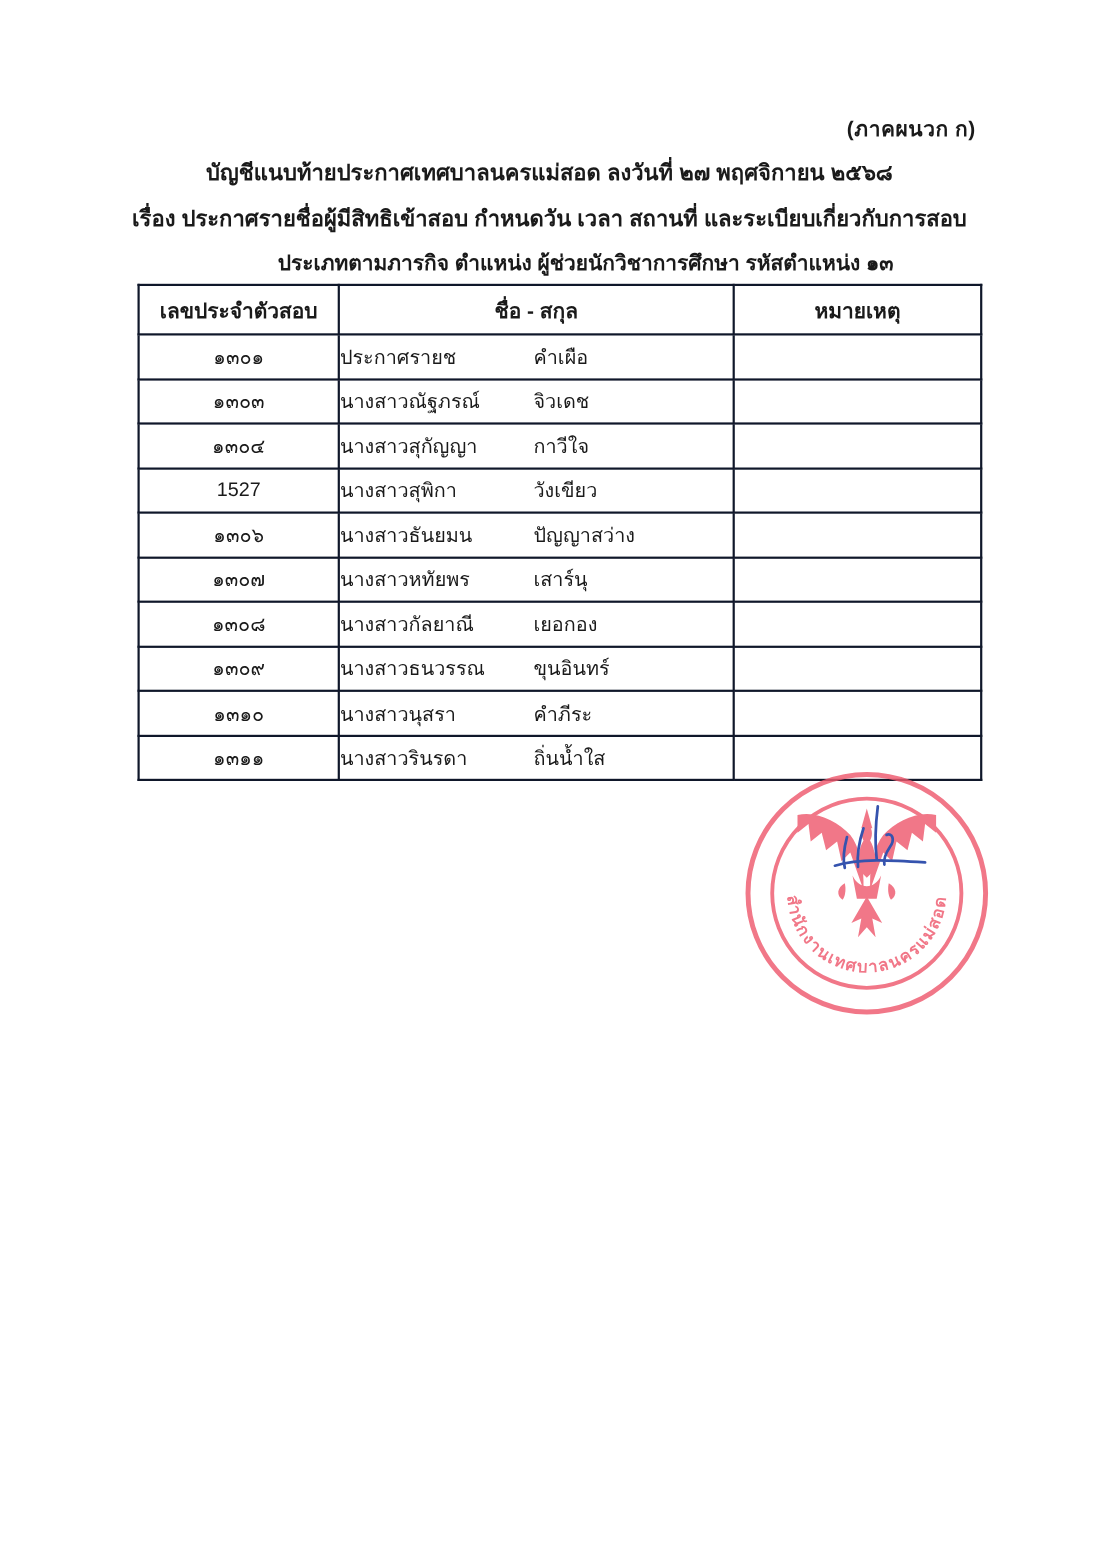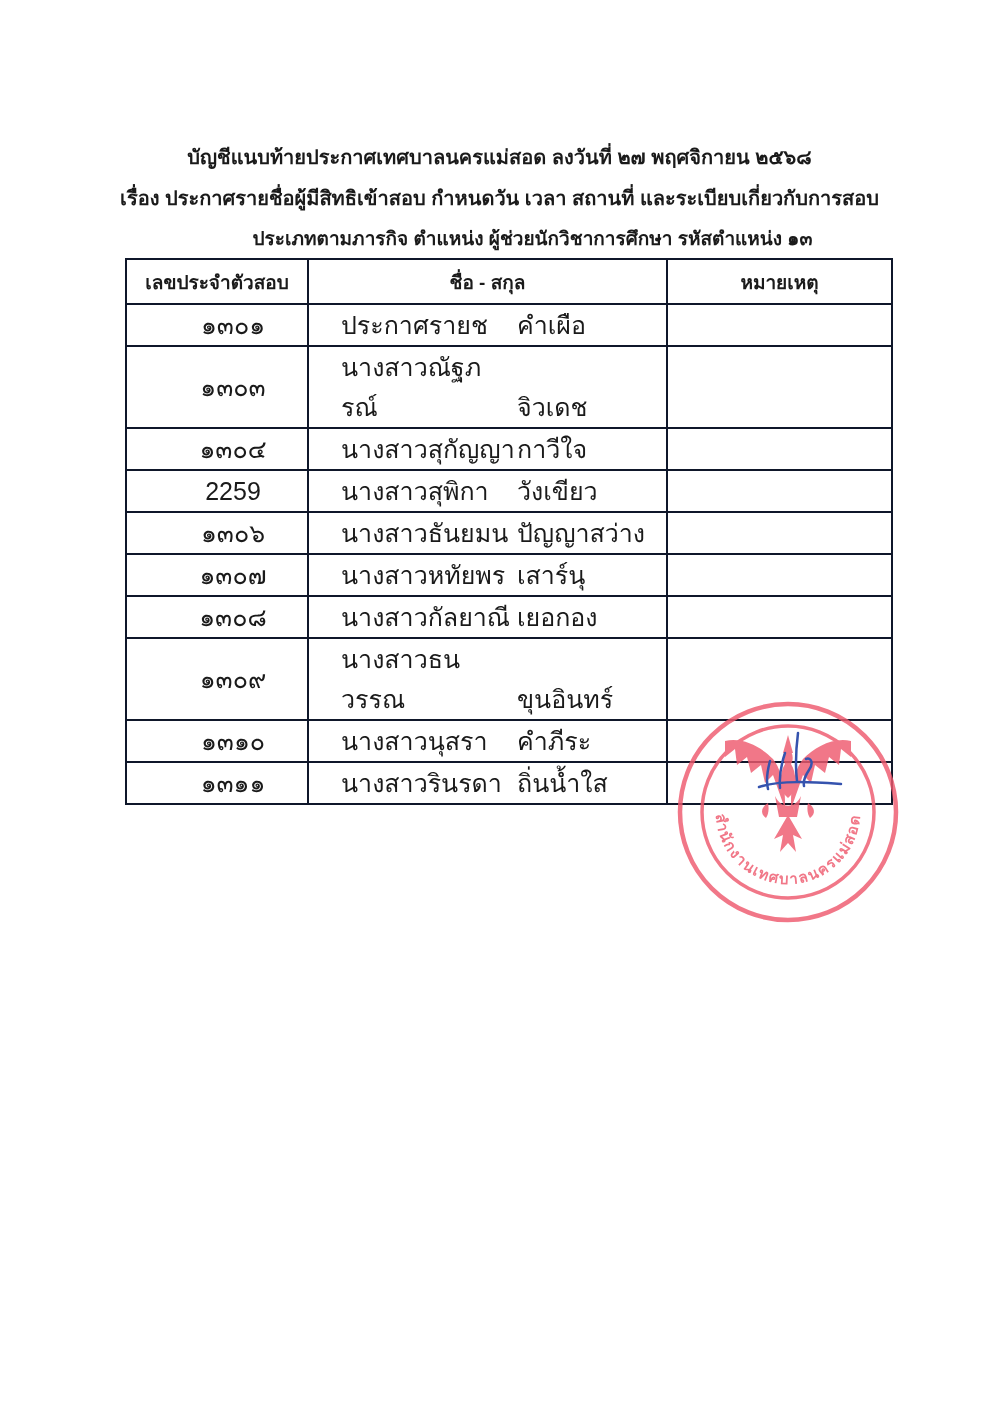--- a/index.html
+++ b/index.html
@@ -18,39 +18,40 @@
 
   .doc-table {
     position:absolute; top:258px; left:125px; width:760px;
     border-collapse:collapse; table-layout:fixed;
   }
   .doc-table th, .doc-table td { border:2px solid #0f172a; padding:0; }
   .doc-table th { height:43px; font-size:19px; font-weight:bold; text-align:center; }
   .col-no { width:180px; }
   .col-name { width:357px; }
   .col-remark { width:223px; }
-  .doc-table td { height:38.5px; font-size:25px; font-weight:500;padding-left:32px; }
+  .doc-table td { height:38.5px; font-size:18px; font-weight:500; }
   .cell-no { text-align:center; }
   .cell-name { padding-left:7px; }
   .fname { display:inline-block; width:176px; }
   .cell-remark { }
 
   .stamp-wrap { position:absolute; left:673px; top:697px; width:230px; height:230px; }
   .seal-ring { fill:none; stroke:var(--stamp-color); }
   .seal-fill { fill:var(--stamp-color); stroke:none; }
   .seal-text { fill:var(--stamp-color); font-family:"Liberation Sans", sans-serif;
                font-size:15px; font-weight:bold; letter-spacing:1.5px; }
   .sig-stroke { fill:none; stroke:var(--sig-color); stroke-width:2.5;
                 stroke-linecap:round; stroke-linejoin:round; }
 </style>
 </head>
 <body>
 
 <div class="page">
 
+  <div class="appendix">(ภาคผนวก ก)</div>
 
   <div class="title t1">บัญชีแนบท้ายประกาศเทศบาลนครแม่สอด ลงวันที่ ๒๗ พฤศจิกายน ๒๕๖๘</div>
   <div class="title t2">เรื่อง ประกาศรายชื่อผู้มีสิทธิเข้าสอบ กำหนดวัน เวลา สถานที่ และระเบียบเกี่ยวกับการสอบ</div>
   <div class="title t3">ประเภทตามภารกิจ ตำแหน่ง ผู้ช่วยนักวิชาการศึกษา รหัสตำแหน่ง ๑๓</div>
 
   <table class="doc-table">
     <thead>
       <tr>
         <th class="col-no">เลขประจำตัวสอบ</th>
         <th class="col-name">ชื่อ - สกุล</th>
@@ -71,21 +72,21 @@
     <td class="cell-remark"></td>
   </tr>
 
   <tr>
     <td class="cell-no">๑๓๐๔</td>
     <td class="cell-name"><span class="fname">นางสาวสุกัญญา</span><span class="lname">กาวีใจ</span></td>
     <td class="cell-remark"></td>
   </tr>
 
   <tr>
-    <td class="cell-no">2259</td>
+    <td class="cell-no">1527</td>
     <td class="cell-name"><span class="fname">นางสาวสุพิกา</span><span class="lname">วังเขียว</span></td>
     <td class="cell-remark"></td>
   </tr>
 
   <tr>
     <td class="cell-no">๑๓๐๖</td>
     <td class="cell-name"><span class="fname">นางสาวธันยมน</span><span class="lname">ปัญญาสว่าง</span></td>
     <td class="cell-remark"></td>
   </tr>
 

